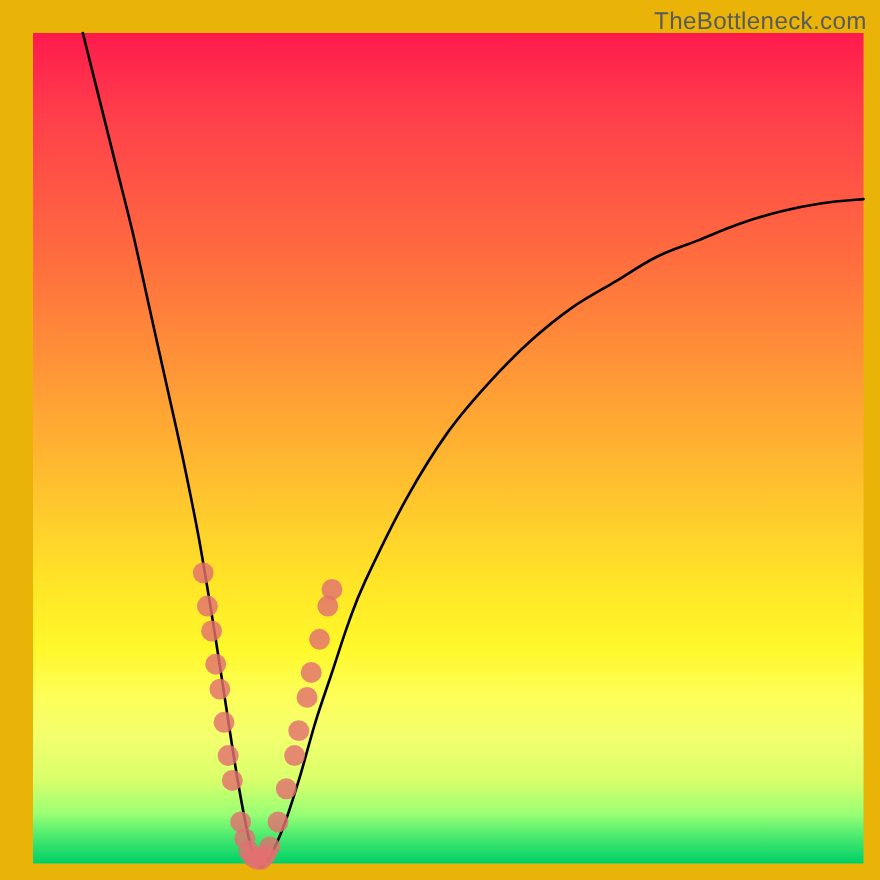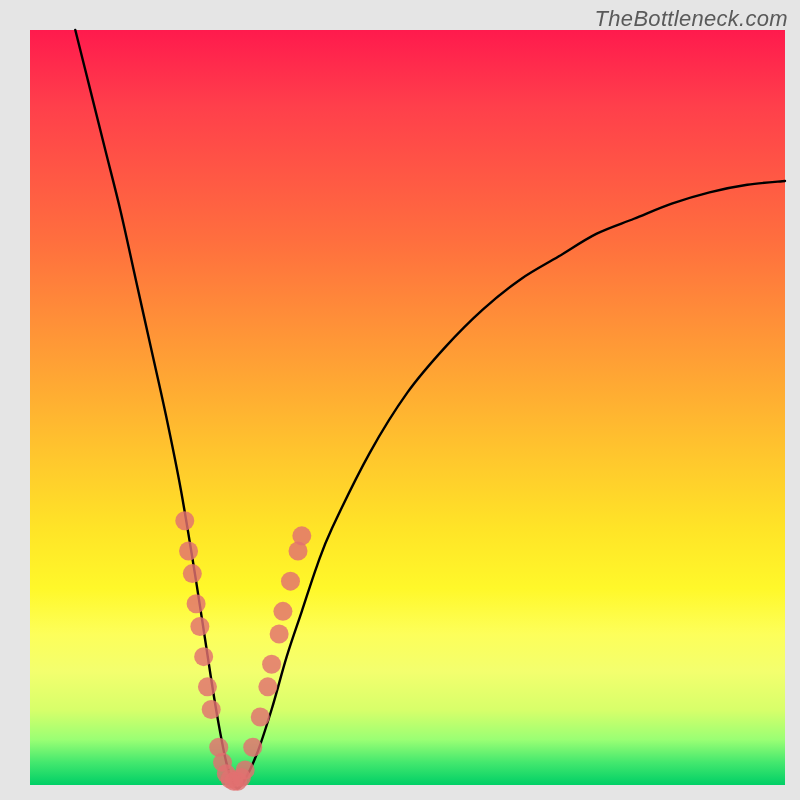--- a/index.html
+++ b/index.html
@@ -10,22 +10,21 @@
     overflow: hidden;
     background: #000;
     font-family: Arial, Helvetica, sans-serif;
   }
   .frame {
     position: absolute;
     left: 0;
     top: 0;
     width: 800px;
     height: 800px;
-    background: #e5e5e5;
-    font-style: italic;
+    background: #eab308;
   }
   .plot {
     position: absolute;
     left: 30px;
     top: 30px;
     width: 755px;
     height: 755px;
     
     background: linear-gradient(
       to bottom,

